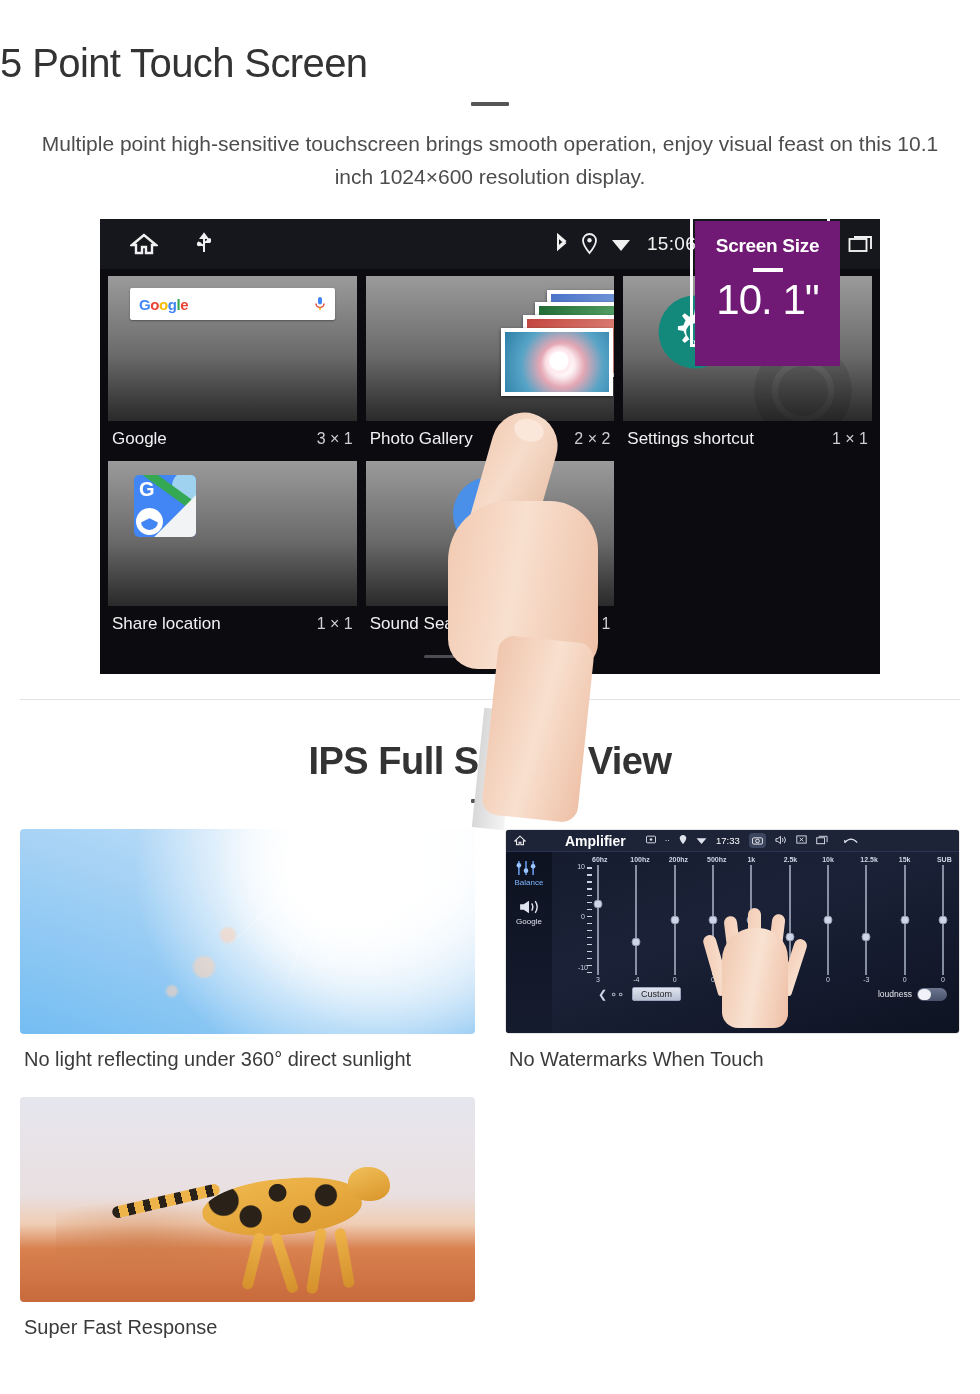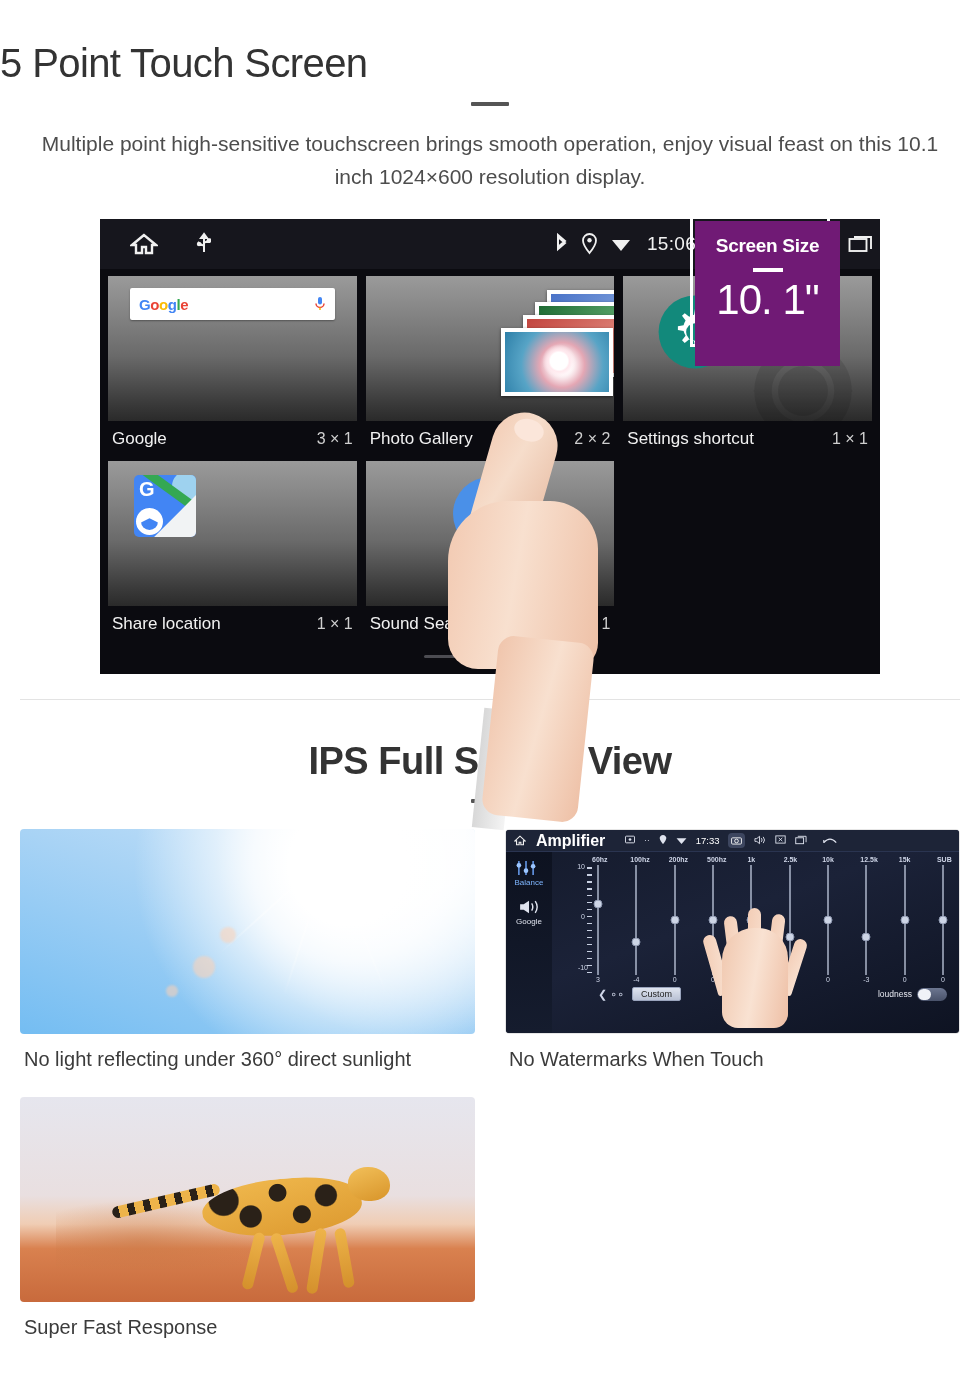--- a/index.html
+++ b/index.html
@@ -243,21 +243,21 @@
 
   
   .amp {
     width:100%; height:100%;
     background: linear-gradient(160deg,#141a2b 0%, #1b2238 45%, #0e1322 100%);
     position:relative; color:#e8eaf2;
     font-size:7px;
   }
   .amp-bar { height:22px; background:#1d2437; display:flex; align-items:center; gap:10px;
     padding:0 8px; position:relative; border-bottom:1px solid #2a3450;}
-  .amp-title { font-size:16px; font-weight:bold; color:#fff; margin-left:0;}
+  .amp-title { font-size:14px; font-weight:bold; color:#fff; margin-left:29px;}
   .amp-icons { display:flex; align-items:center; gap:9px; margin-left:10px; color:#dfe3ee; font-size:8px;}
   .amp-time { font-size:9.5px; font-weight:400; color:#fff;}
   .amp-cam { width:17px;height:15px;border-radius:4px;background:#3d465f;
     display:flex;align-items:center;justify-content:center;}
   .amp-body { display:flex; height:calc(100% - 22px); }
   .amp-side { width:46px; padding-top:8px; display:flex; flex-direction:column; align-items:center; gap:12px;
     background:linear-gradient(180deg,#0d1220,#151c2e);}
   .amp-side .lbl { font-size:8px; color:#7fb6ff; margin-top:1px;}
   .amp-side .lbl2 { font-size:8px; color:#dfe3ee; margin-top:1px;}
   .amp-eq { flex:1; position:relative; padding:4px 6px 0 6px; }

